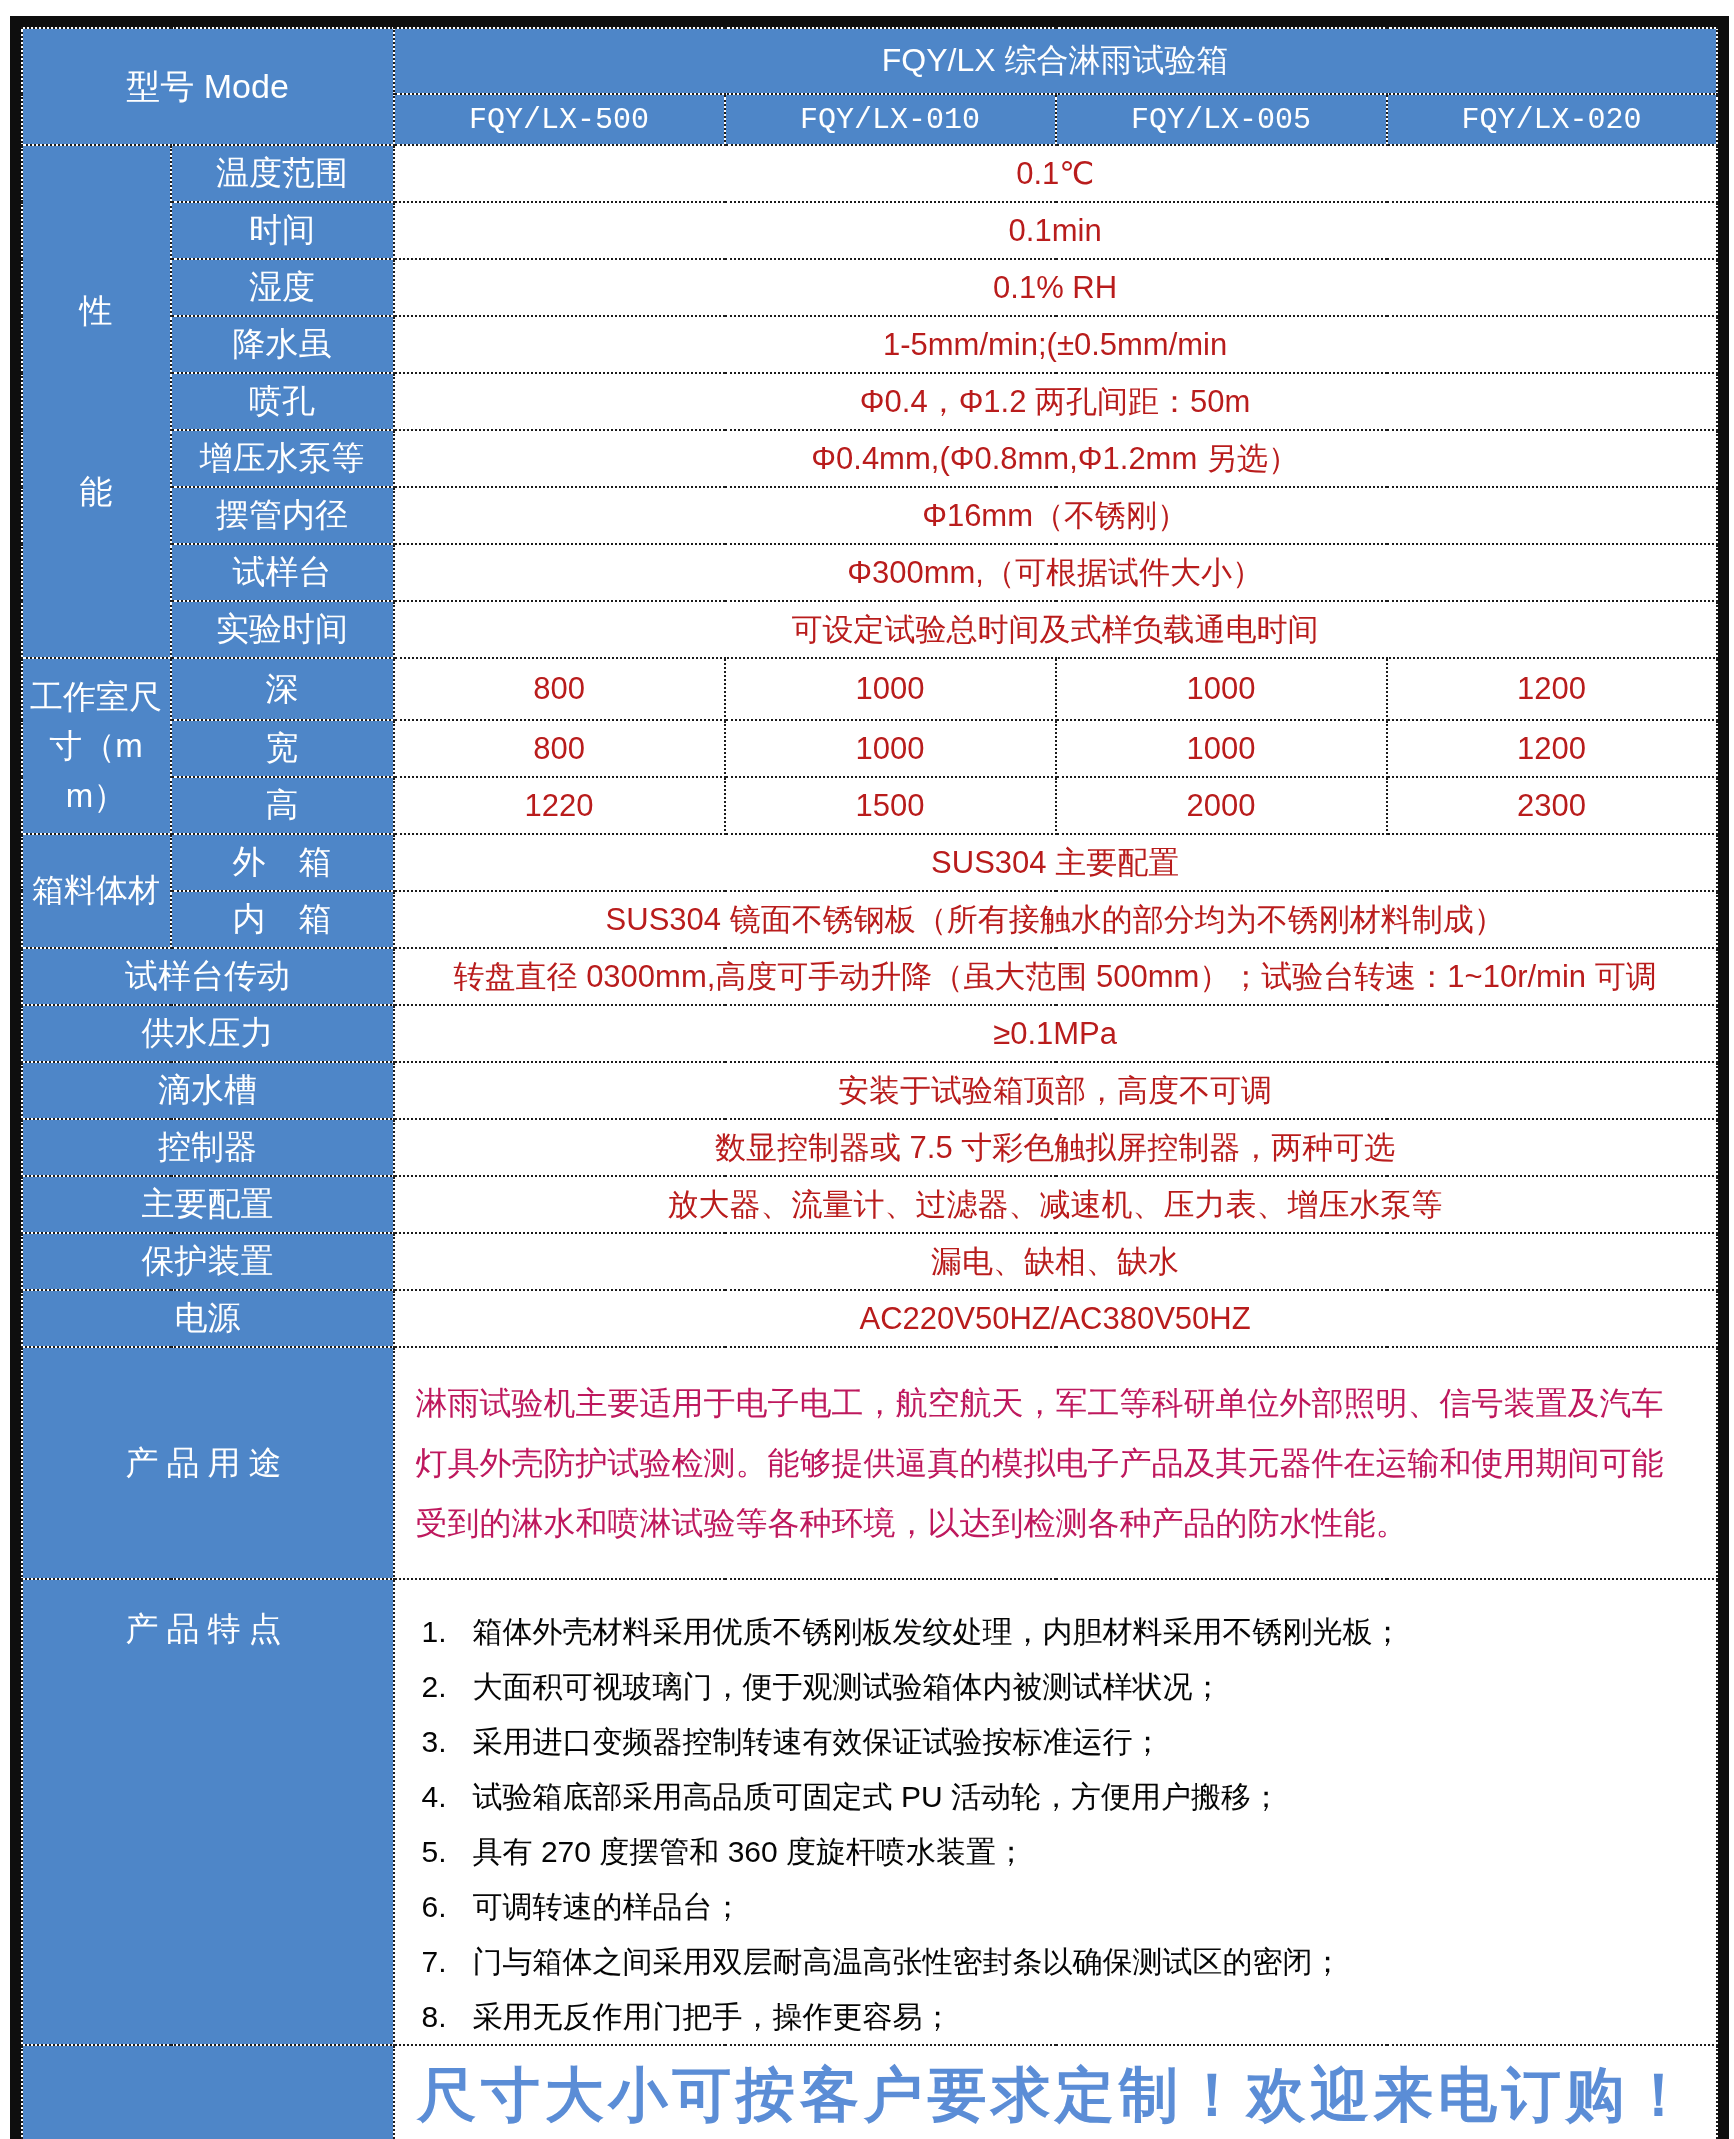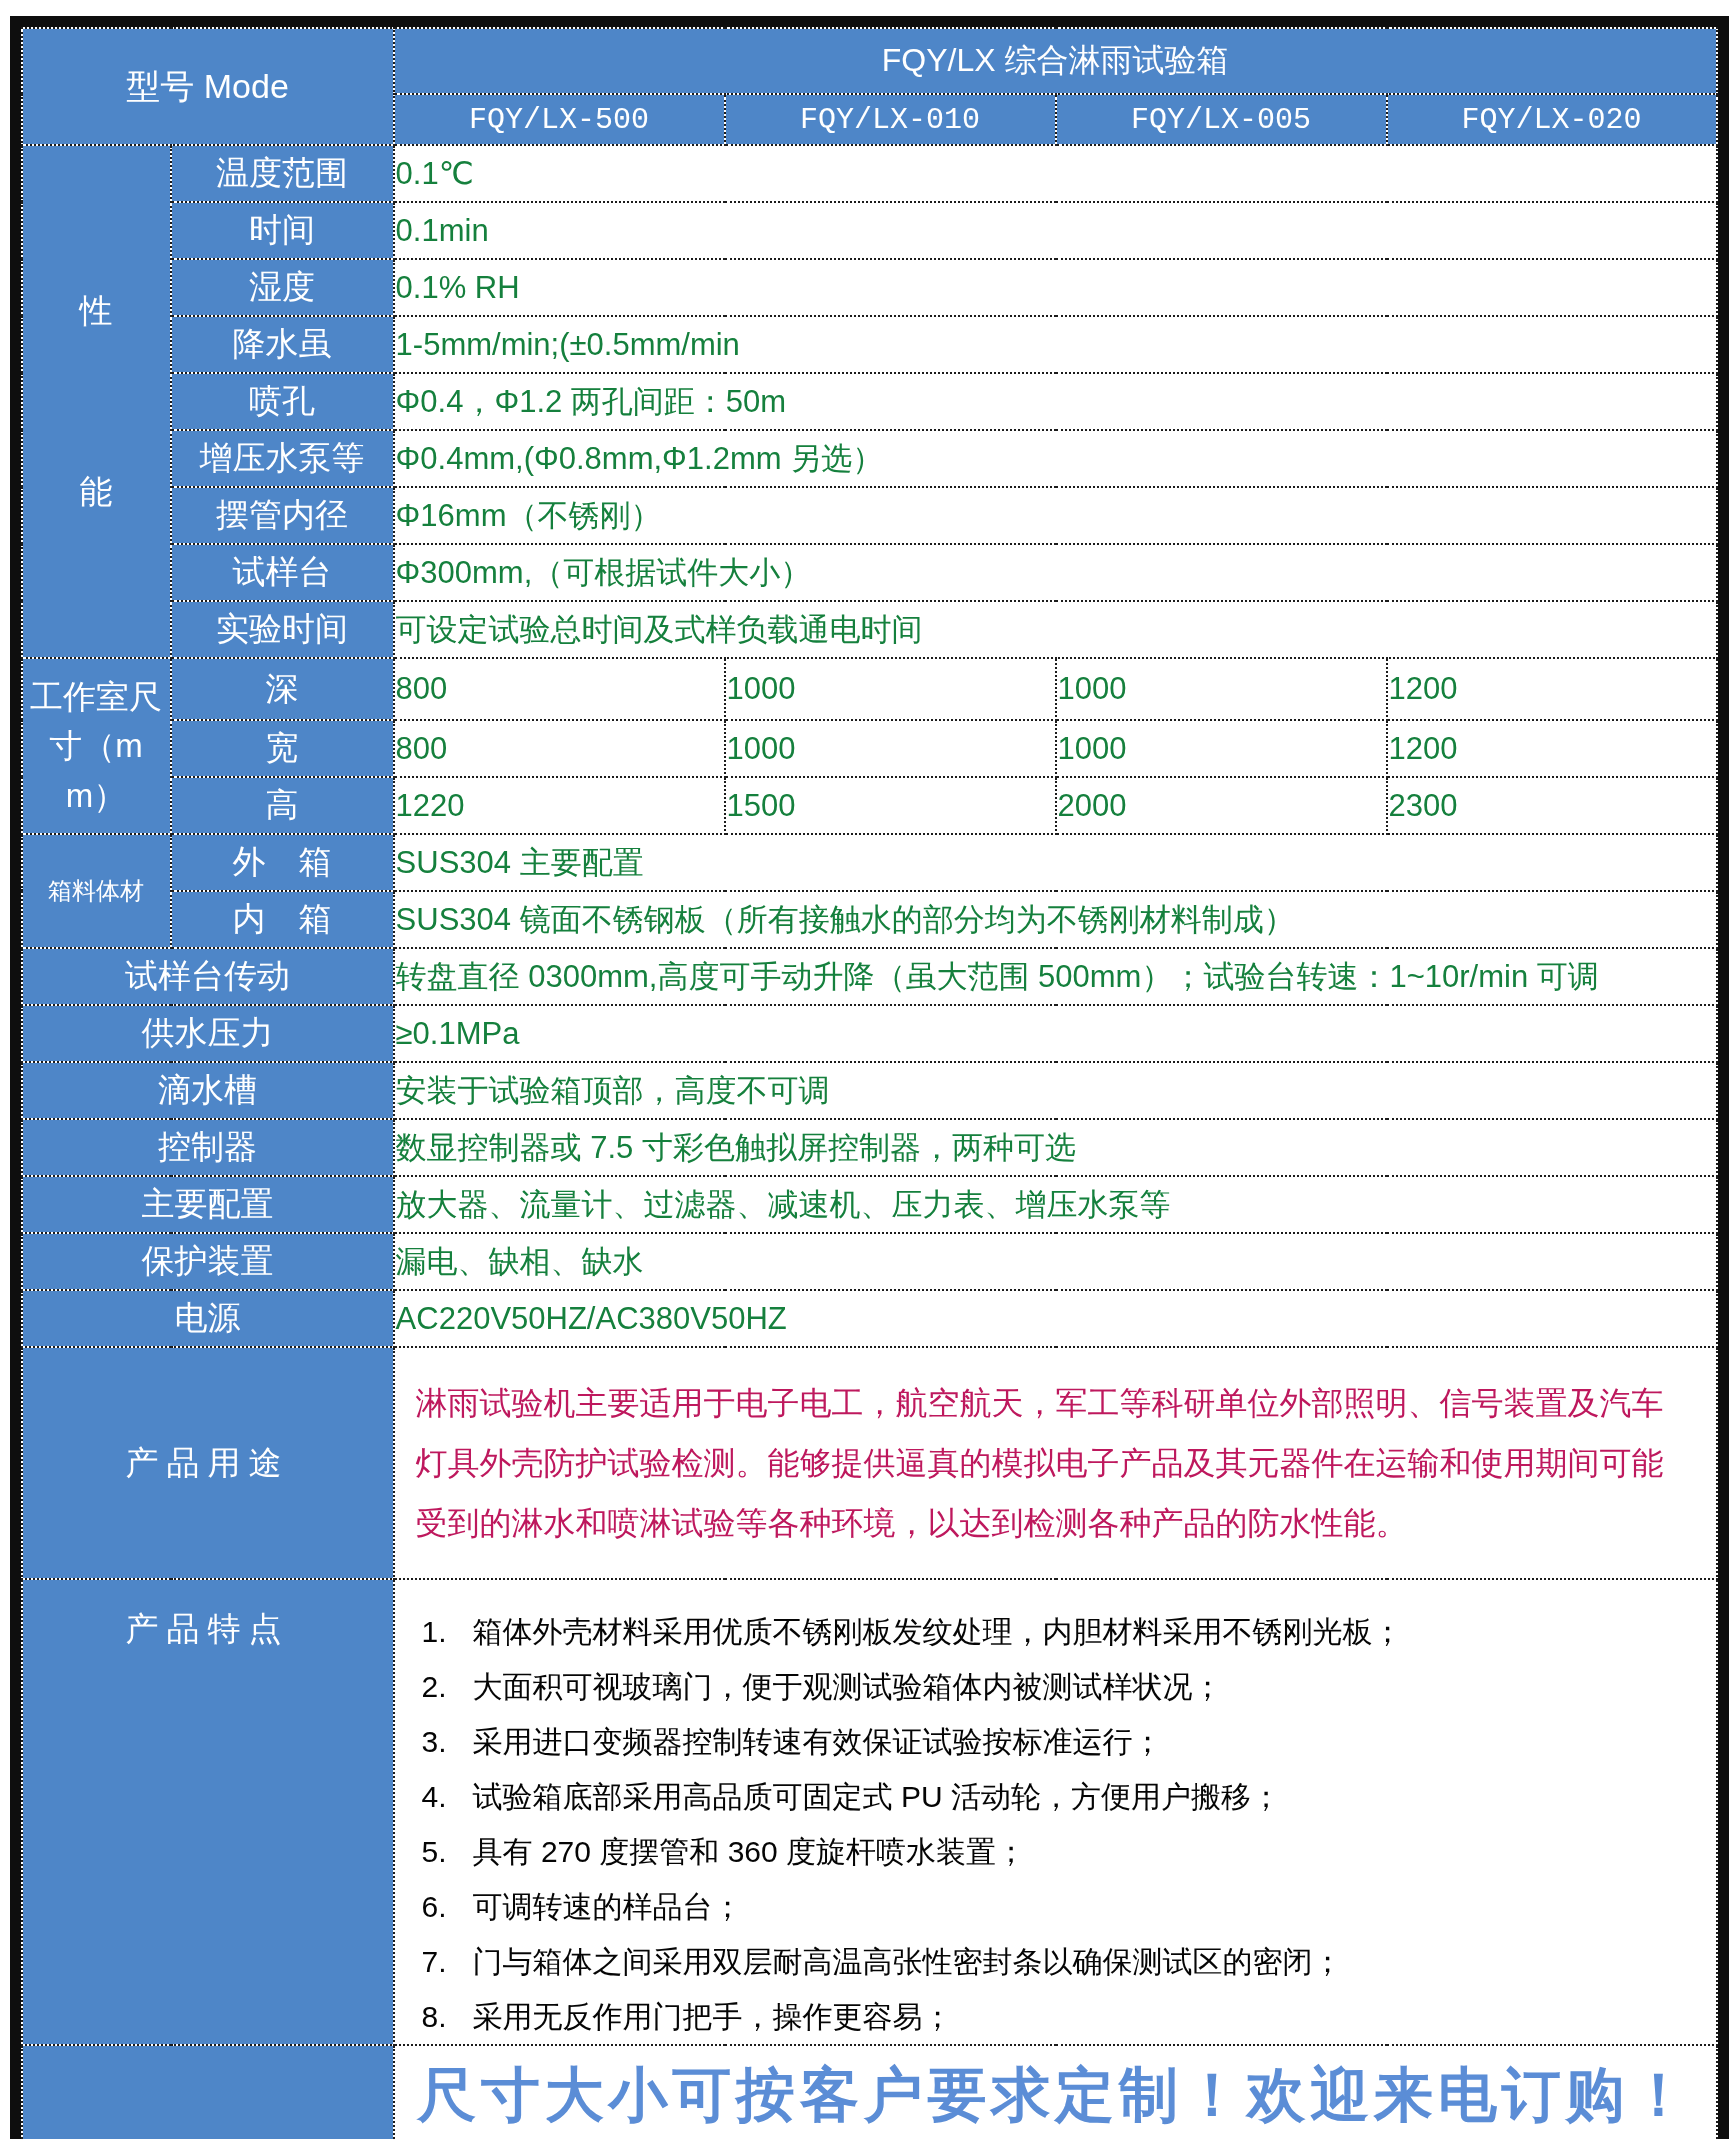--- a/index.html
+++ b/index.html
@@ -3,23 +3,23 @@
 <meta charset="utf-8">
 <style>
   html,body{margin:0;padding:0;background:#ffffff;}
   body{width:1735px;height:2140px;position:relative;font-family:"Liberation Sans","DejaVu Sans",sans-serif;}
   .sheet{position:absolute;left:9.6px;top:16px;border:11.2px solid #0e0e0e;background:#ffffff;}
   table{border-collapse:collapse;table-layout:fixed;width:1693px;}
   td{border:2.4px dotted #1b1b1b;overflow:hidden;}
   
   .lbl{background:#4e86c8;color:#ffffff;text-align:center;vertical-align:middle;
        font-size:33px;}
-  .lbl-sm{font-size:24px;}
+  .lbl-sm{font-size:32px;}
   
-  .val{background:#ffffff;color:#15803d;text-align:left;vertical-align:middle;font-size:31px;}
+  .val{background:#ffffff;color:#b91c1c;text-align:center;vertical-align:middle;font-size:31px;}
   tr.h1{height:66px;} tr.h2{height:51px;}
   tr.std{height:57px;} tr.deep{height:62px;}
   tr.usage{height:232px;} tr.feat{height:442px;} tr.ban{height:101px;}
   .model-title{font-size:34px;}
   .series-title{font-size:32px;}
   .model-name{font-size:30px;font-family:Liberation Mono, monospace;}
   .stack{display:flex;flex-direction:column;align-items:center;justify-content:center;gap:136px;}
   .wrapcell{word-break:break-all;line-height:1.5;padding:0 6.4px;margin-top:28px;}
   .spread{letter-spacing:8px;}
   .toplbl{vertical-align:top;padding-top:27px;}

